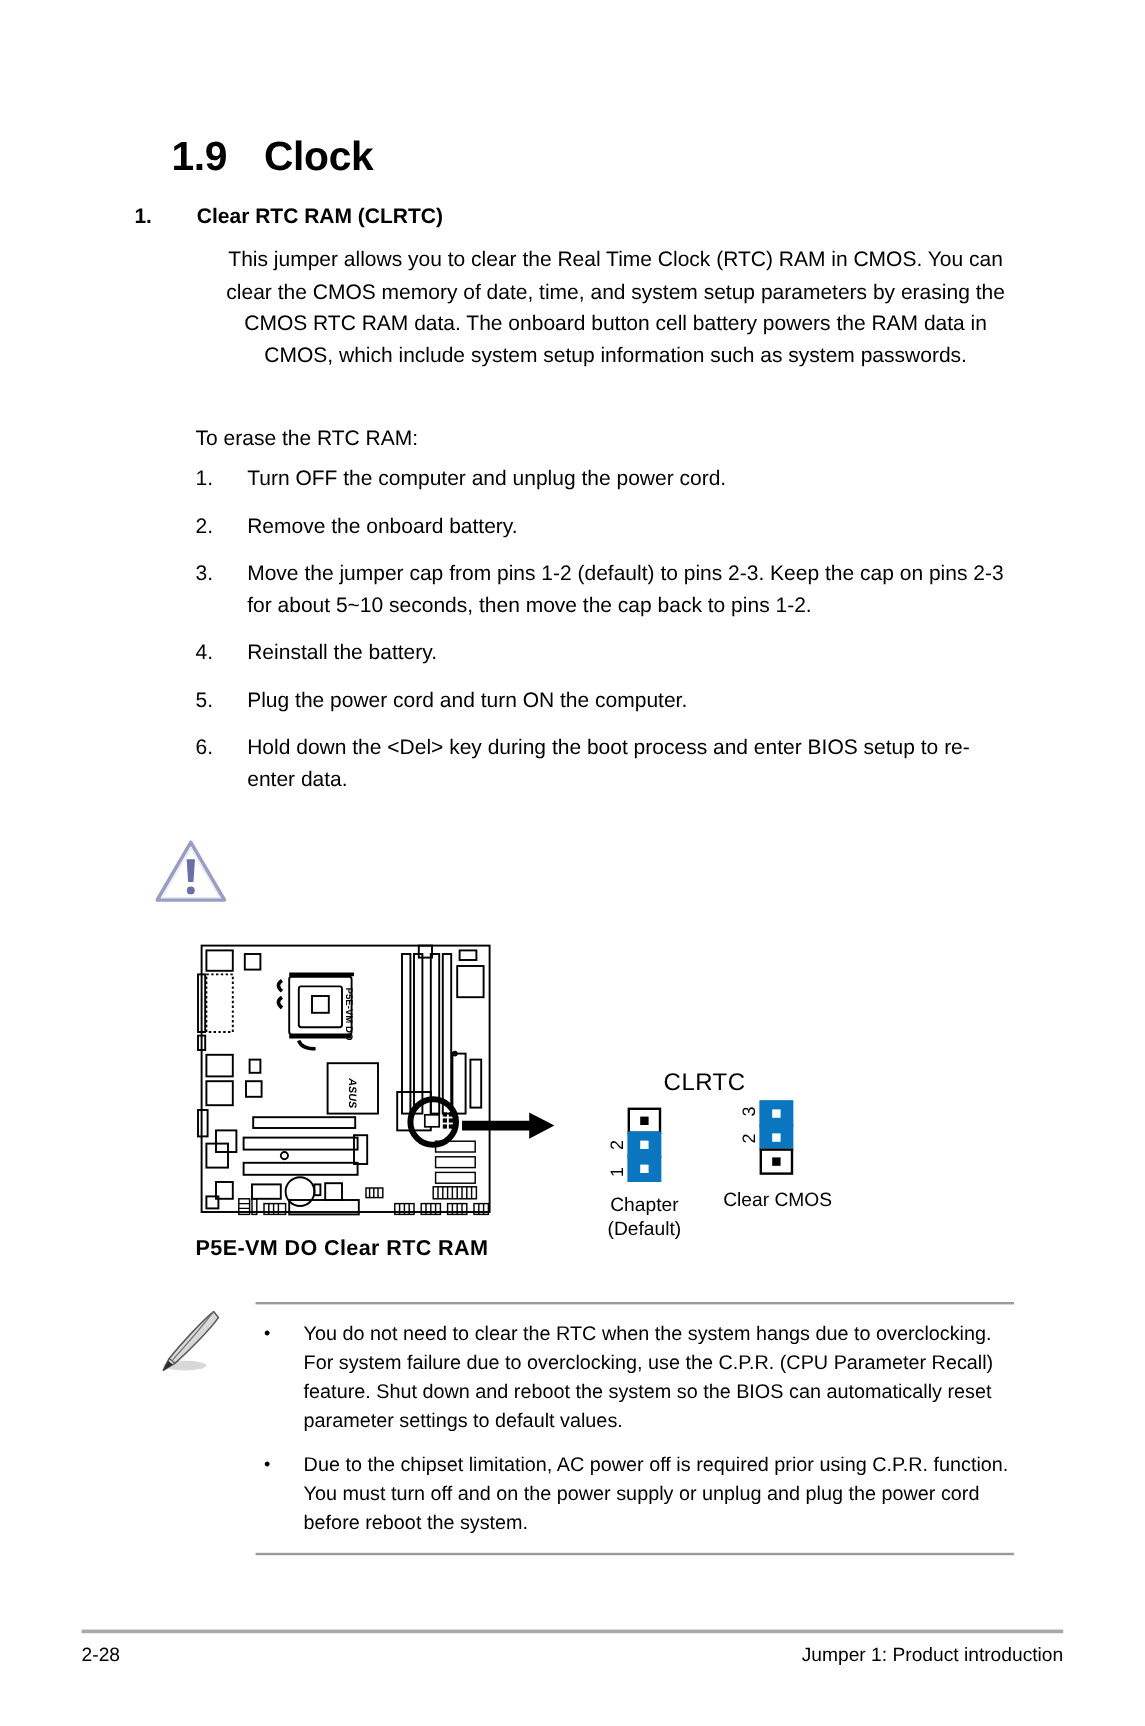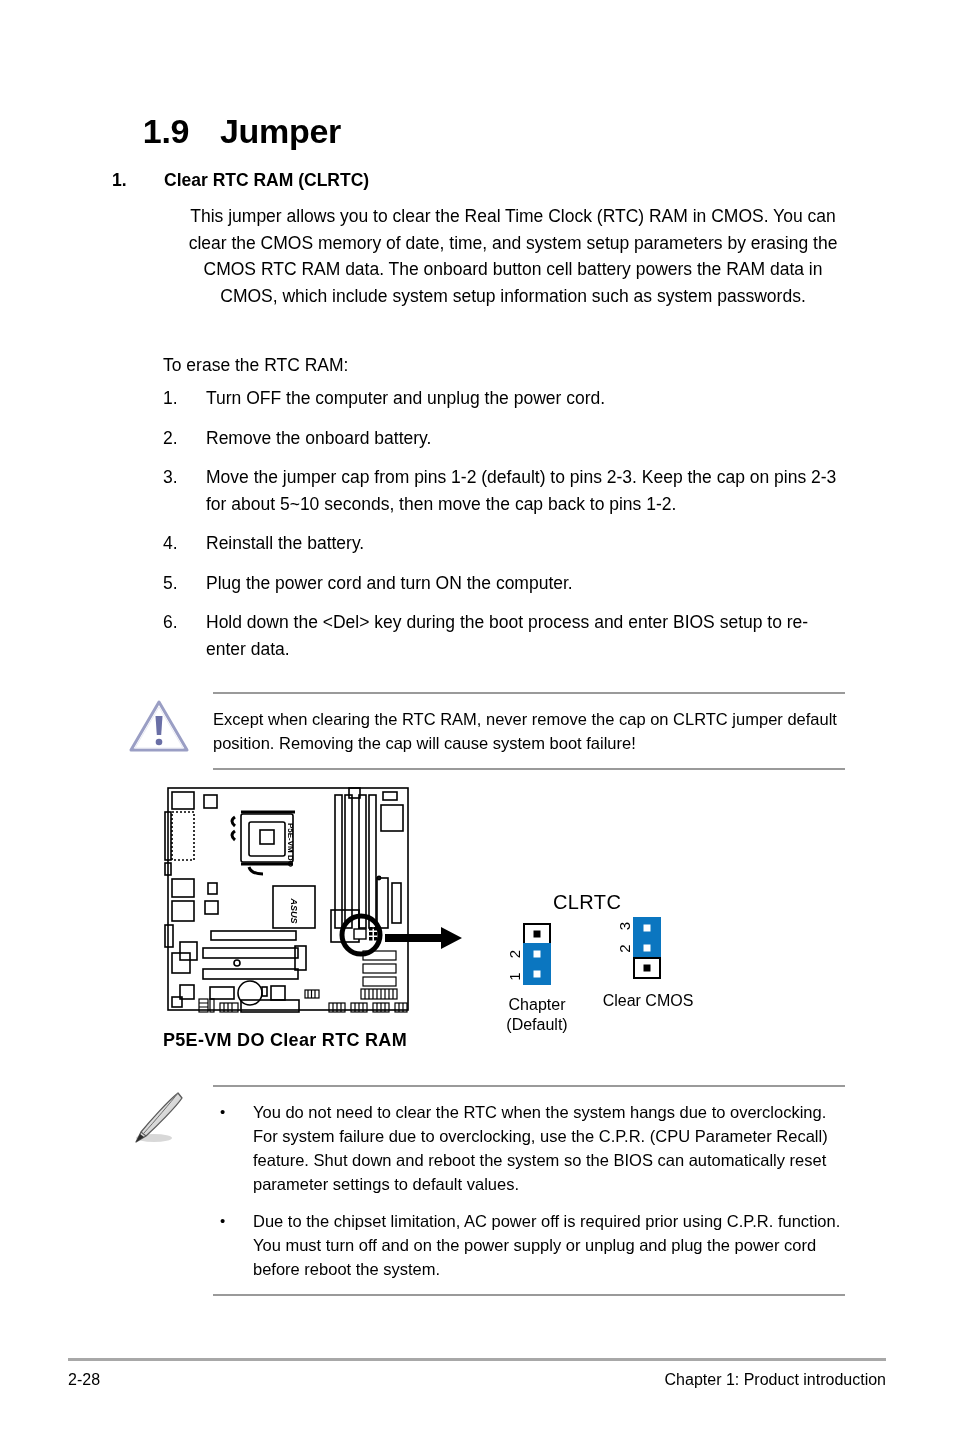--- a/index.html
+++ b/index.html
@@ -218,21 +218,21 @@
     font-size: 16px;
   }
 </style>
 </head>
 <body>
 
 <div class="page">
 
   <div class="section-heading">
     <span class="num">1.9</span>
-    <span class="title">Jumper</span>
+    <span class="title">Clock</span>
   </div>
 
   <div class="topic">
     <span class="t-num">1.</span>
     <span class="t-title">Clear RTC RAM (CLRTC)</span>
   </div>
 
   <div class="body-block">This jumper allows you to clear the  Real Time Clock (RTC) RAM in CMOS. You can clear the CMOS memory of date, time, and system setup parameters by erasing the CMOS RTC RAM data. The onboard button cell battery powers the RAM data in CMOS, which include system setup information such as system passwords.</div>
 
   <div class="lead-line">To erase the RTC RAM:</div>
@@ -266,21 +266,20 @@
 
   <div class="callout" style="left:105px; top:692px; width:740px;">
     <div class="cal-icon">
       <svg class="warn-ico" viewBox="0 0 62 56">
         <path d="M31 4 L59 52 L3 52 Z" fill="#ffffff" stroke="#9a9ec4" stroke-width="3" stroke-linejoin="round"></path>
         <path d="M31 9 L55 50 L7 50 Z" fill="#ffffff" stroke="#e9eaf4" stroke-width="1"></path>
         <path d="M27.5 18 L34.5 18 L33.2 37 L28.8 37 Z" fill="#6a6fa6"></path>
         <circle cx="31" cy="44" r="3.3" fill="#6a6fa6"></circle>
       </svg>
     </div>
-    <div class="cal-body">Except when clearing the RTC RAM, never remove the cap on CLRTC jumper default position. Removing the cap will cause system boot failure!</div>
   </div>
 
   <div class="figure">
 
     <svg class="mb-svg" width="250" height="232" viewBox="0 0 250 232">
       <g fill="none" stroke="#000" stroke-width="1.6">
 
         <rect x="5" y="5" width="240" height="222"></rect>
 
         <rect x="9" y="9" width="22" height="17"></rect>
@@ -449,15 +448,15 @@
       </div>
       <div class="bullet-row">
         <span class="b-dot">•</span>
         <span class="b-txt">Due to the chipset limitation, AC power off is required prior using C.P.R. function. You must turn off and on the power supply or unplug and plug the power cord before reboot the system.</span>
       </div>
     </div>
   </div>
 
   <div class="footer-rule"></div>
   <div class="footer-left">2-28</div>
-  <div class="footer-right">Chapter 1: Product introduction</div>
+  <div class="footer-right">Jumper 1: Product introduction</div>
 
 </div>
 
 </body></html>

